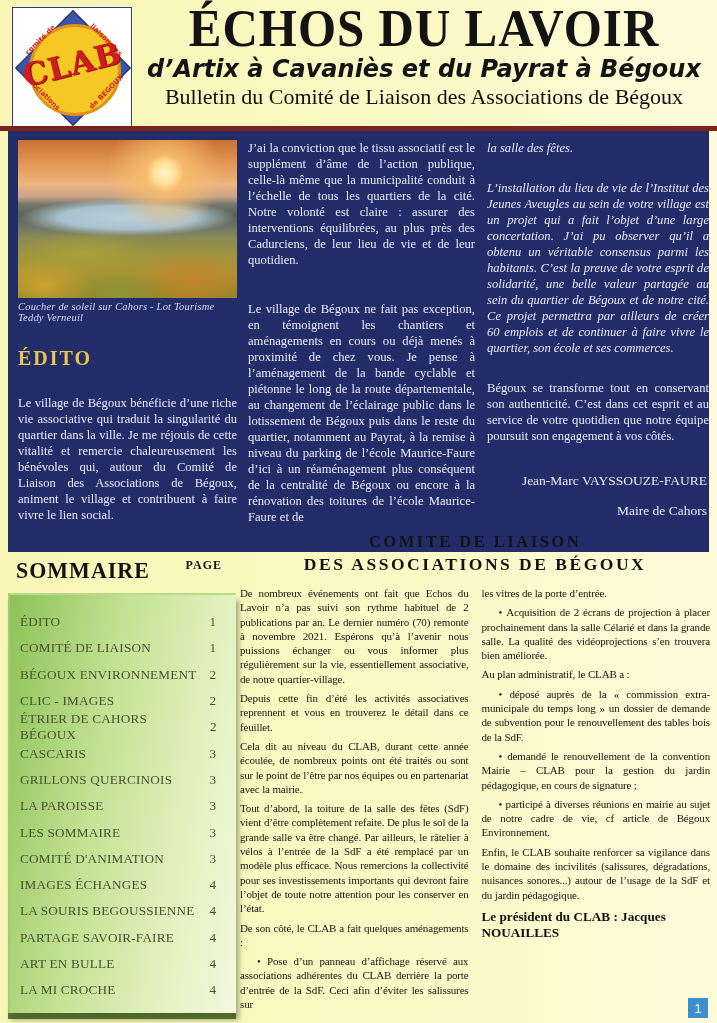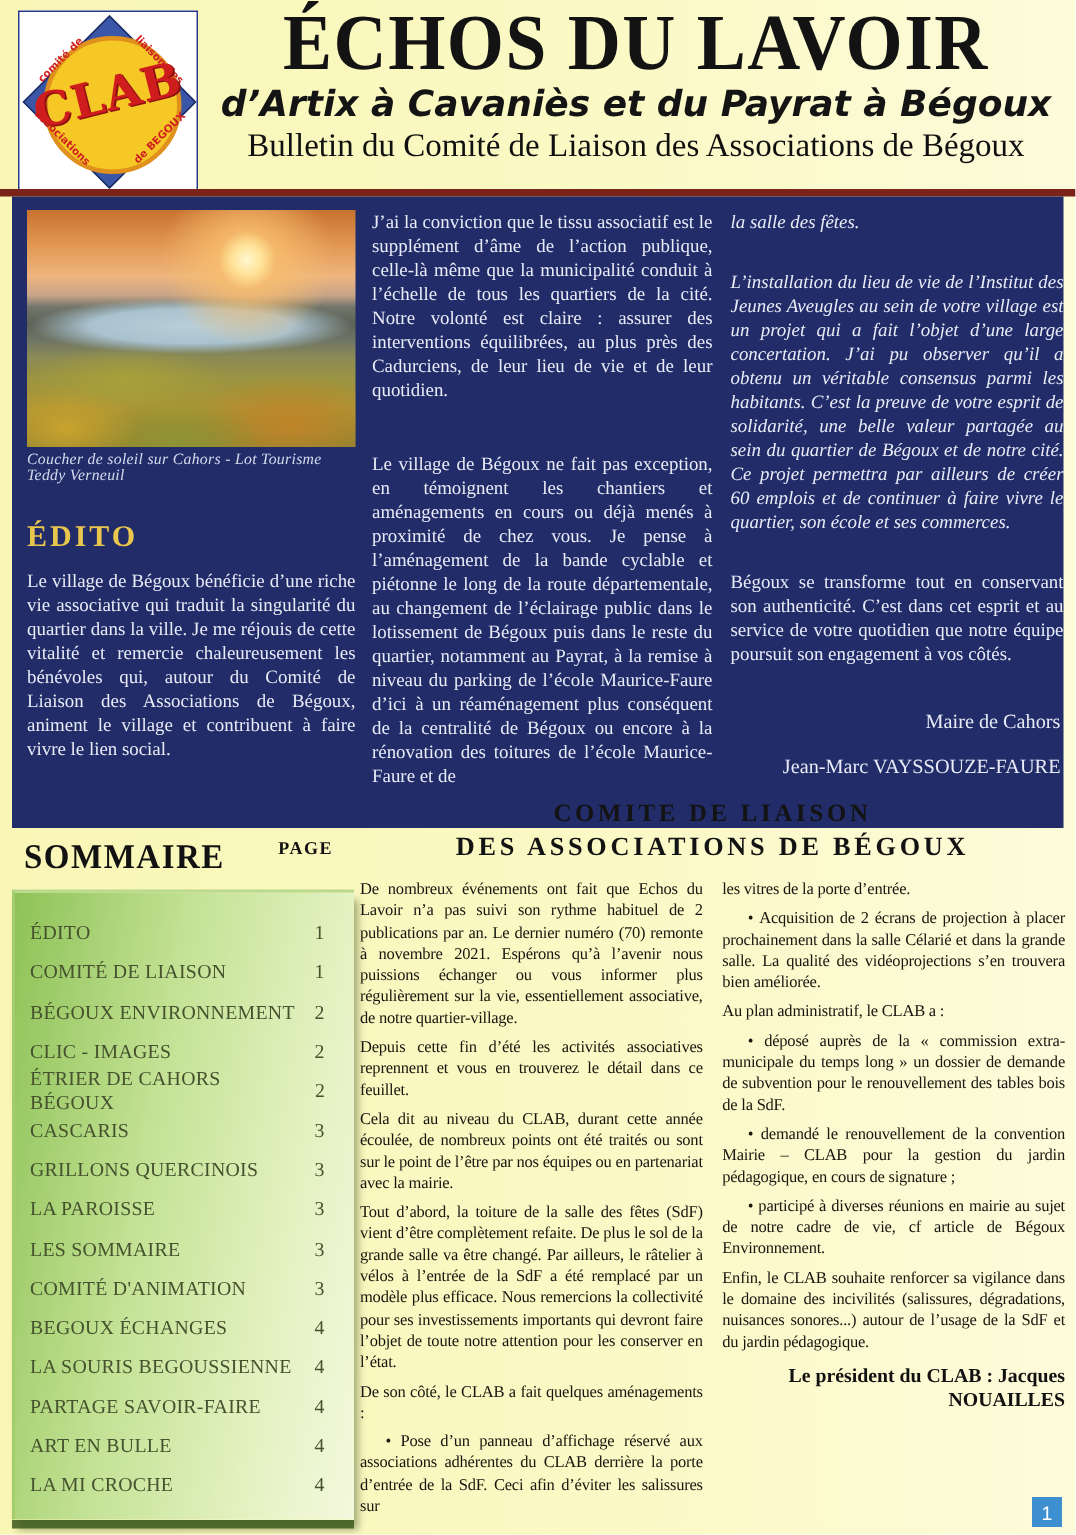--- a/index.html
+++ b/index.html
@@ -49,21 +49,21 @@
       radial-gradient(ellipse 150px 26px at 50% 49%, #b9cfd8 0%, #a9c2ce 45%, rgba(150,170,170,0) 72%),
       radial-gradient(ellipse 70px 40px at 12% 92%, #c9a32e 0%, rgba(190,150,40,0) 70%),
       radial-gradient(ellipse 80px 44px at 45% 98%, #8f9433 0%, rgba(140,145,50,0) 70%),
       radial-gradient(ellipse 90px 46px at 80% 90%, #c08428 0%, rgba(180,120,40,0) 70%),
       radial-gradient(ellipse 90px 30px at 30% 72%, #a8a03a 0%, rgba(160,150,55,0) 75%),
       linear-gradient(180deg,#c8722f 0%,#e39a56 16%,#eeb57f 28%,#c7a488 36%,#71756a 41%,#5d6155 48%,#6f7566 55%,#8a8a55 62%,#9c9440 72%,#ac9434 84%,#8f8230 100%);
   }
   .caption { font-style:italic; font-size:10.5px; color:#d6daed; margin-top:3px; letter-spacing:.2px; }
   .edito-h { margin-top:24px; color:#e9c64d; font-size:20px; font-weight:900;
              letter-spacing:2px; font-family:"Liberation Serif",serif; }
-  .edito-text { margin-top:9px; font-size:12.6px; line-height:16px; text-align:justify; }
+  .edito-text { margin-top:25px; font-size:12.6px; line-height:16px; text-align:justify; }
 
   .col-mid  { position:absolute; left:240px; top:9px; width:227px; }
   .col-right{ position:absolute; left:479px; top:9px; width:222px; }
   .navy p { margin:0; font-size:12.6px; line-height:16px; text-align:justify; }
   .gap-lg { margin-bottom:33px !important; }
   .gap-md { margin-bottom:24px !important;font-style:italic; }
   .signature { margin-top:22px; text-align:right; font-size:13.5px; line-height:30px; padding-right:2px; }
 
   
   .sommaire { position:absolute; left:8px; top:556px; width:228px; }
@@ -82,21 +82,21 @@
   .comite { position:absolute; left:240px; top:531px; width:470px; }
   .comite-h { text-align:center; font-weight:900; color:#131313;
       font-family:"Liberation Serif",serif; letter-spacing:2.5px; }
   .comite-h .l1 { font-size:16.5px; line-height:21px; }
   .comite-h .l2 { font-size:17.5px; line-height:25px; }
   .comite-cols { display:flex; gap:13px; margin-top:9px; }
   .ccol { width:232px; color:#16160f; }
   .blk { margin:0 0 5px 0; font-size:11px; line-height:14.3px; text-align:justify; letter-spacing:-.15px; }
   .blk[data-kind="bullet"] { text-indent:17px; }
   .blk[data-kind="bullet"]::before { content:"•\00a0"; }
-  .president { margin-top:7px; font-weight:bold; font-size:13.2px; text-align:right; color:#111; }
+  .president { margin-top:7px; font-weight:bold; font-size:13.2px; text-align:left; color:#111; }
 
   .pagenum { position:absolute; right:9px; bottom:5px; width:20px; height:20px;
       background:#3d8fd0; color:#fff; display:flex; align-items:center; justify-content:center;
       font-family:"Liberation Sans",sans-serif; font-size:13px; }
 </style>
 </head>
 <body>
 
 <div class="page">
 
@@ -127,22 +127,22 @@
     </div>
     <div class="col-mid">
       <p class="gap-lg">J’ai la conviction que le tissu associatif est le supplément d’âme de l’action publique, celle-là même que la municipalité conduit à l’échelle de tous les quartiers de la cité. Notre volonté est claire : assurer des interventions équilibrées, au plus près des Cadurciens, de leur lieu de vie et de leur quotidien.</p>
       <p>Le village de Bégoux ne fait pas exception, en témoignent les chantiers et aménagements en cours ou déjà menés à proximité de chez vous. Je pense à l’aménagement de la bande cyclable et piétonne le long de la route départementale, au changement de l’éclairage public dans le lotissement de Bégoux puis dans le reste du quartier, notamment au Payrat, à la remise à niveau du parking de l’école Maurice-Faure d’ici à un réaménagement plus conséquent de la centralité de Bégoux ou encore à la rénovation des toitures de l’école Maurice-Faure et de</p>
     </div>
     <div class="col-right">
       <p class="gap-md">la salle des fêtes.</p>
       <p class="gap-md">L’installation du lieu de vie de l’Institut des Jeunes Aveugles au sein de votre village est un projet qui a fait l’objet d’une large concertation. J’ai pu observer qu’il a obtenu un véritable consensus parmi les habitants. C’est la preuve de votre esprit de solidarité, une belle valeur partagée au sein du quartier de Bégoux et de notre cité. Ce projet permettra par ailleurs de créer 60 emplois et de continuer à faire vivre le quartier, son école et ses commerces.</p>
       <p>Bégoux se transforme tout en conservant son authenticité. C’est dans cet esprit et au service de votre quotidien que notre équipe poursuit son engagement à vos côtés.</p>
       <div class="signature">
+        <div>Jean-Marc VAYSSOUZE-FAURE</div>
         <div>Maire de Cahors</div>
-        <div>Jean-Marc VAYSSOUZE-FAURE</div>
       </div>
     </div>
   </div>
 
   <div class="sommaire">
     <div class="som-head">
       <span class="som-title">SOMMAIRE</span>
       <span class="som-page">PAGE</span>
     </div>
     <div class="som-list">
@@ -191,21 +191,21 @@
           <span class="lbl">LES SOMMAIRE</span>
           <span class="pg">3</span>
         </div>
 
         <div class="som-row">
           <span class="lbl">COMITÉ D'ANIMATION</span>
           <span class="pg">3</span>
         </div>
 
         <div class="som-row">
-          <span class="lbl">BEGOUX ÉCHANGES</span>
+          <span class="lbl">IMAGES ÉCHANGES</span>
           <span class="pg">4</span>
         </div>
 
         <div class="som-row">
           <span class="lbl">LA SOURIS BEGOUSSIENNE</span>
           <span class="pg">4</span>
         </div>
 
         <div class="som-row">
           <span class="lbl">PARTAGE SAVOIR-FAIRE</span>

